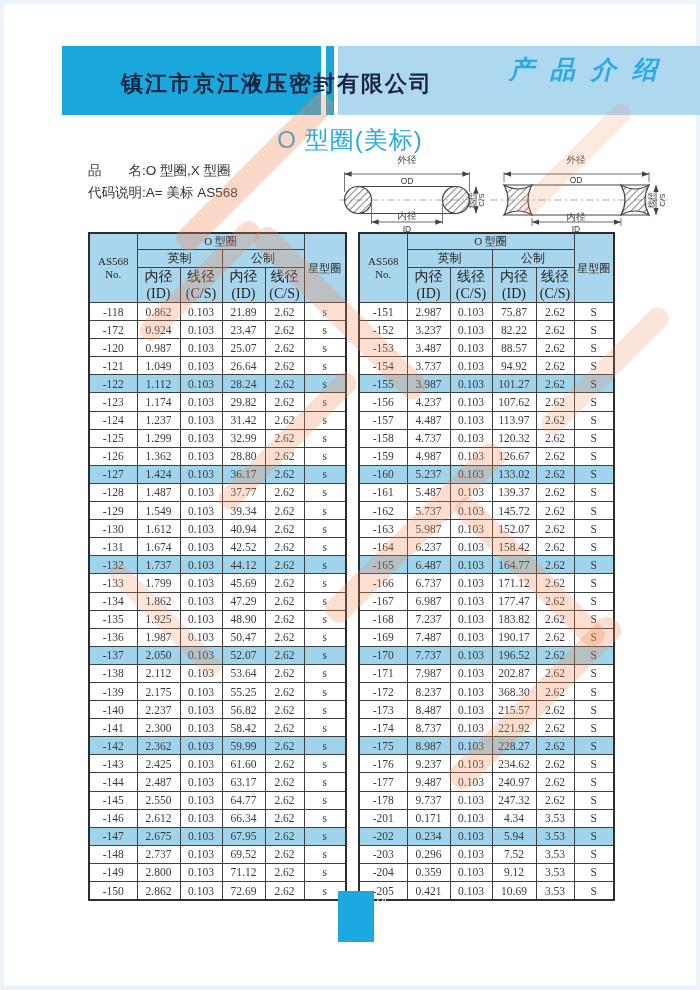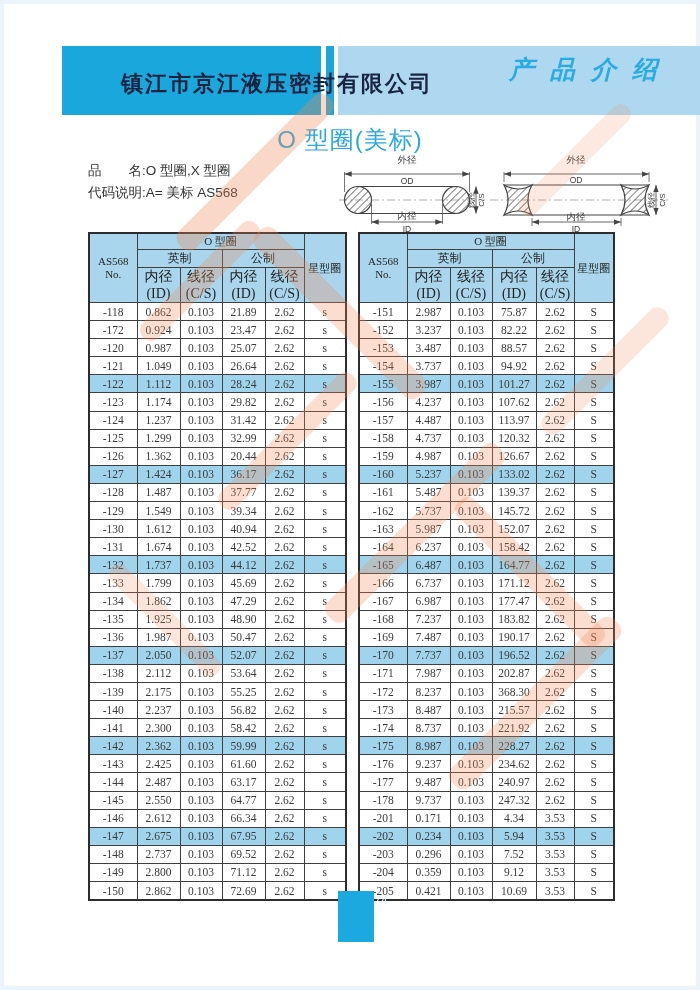--- a/index.html
+++ b/index.html
@@ -230,21 +230,21 @@
           <td>1.299</td>
           <td>0.103</td>
           <td>32.99</td>
           <td>2.62</td>
           <td>s</td>
         </tr>
         <tr>
           <td>-126</td>
           <td>1.362</td>
           <td>0.103</td>
-          <td>20.44</td>
+          <td>28.80</td>
           <td>2.62</td>
           <td>s</td>
         </tr>
         <tr class="hl">
           <td>-127</td>
           <td>1.424</td>
           <td>0.103</td>
           <td>36.17</td>
           <td>2.62</td>
           <td>s</td>

